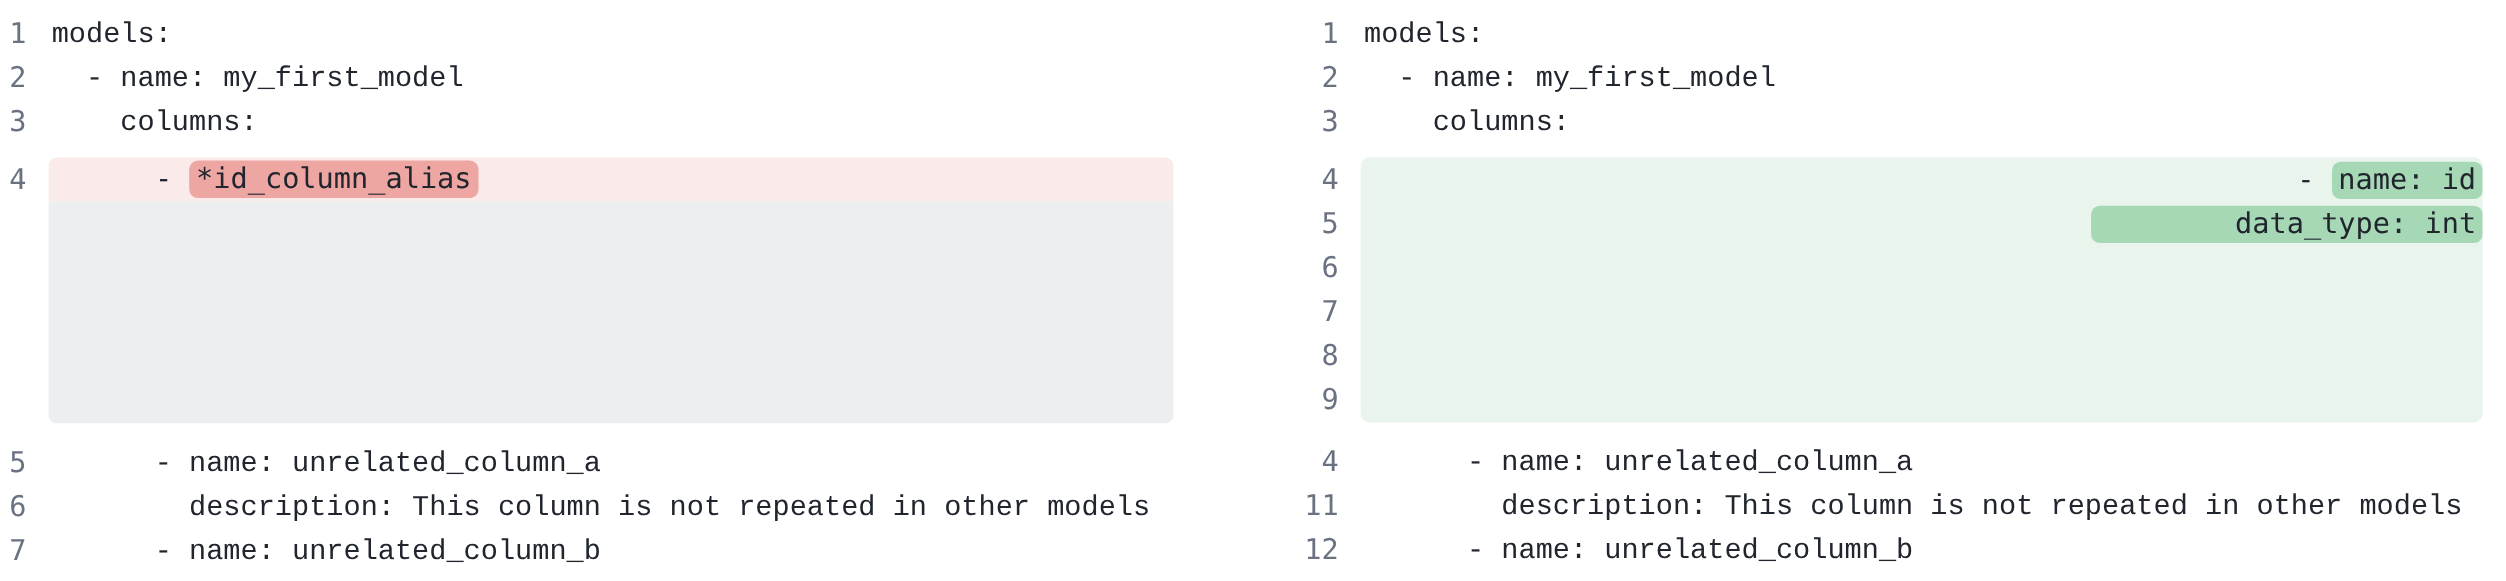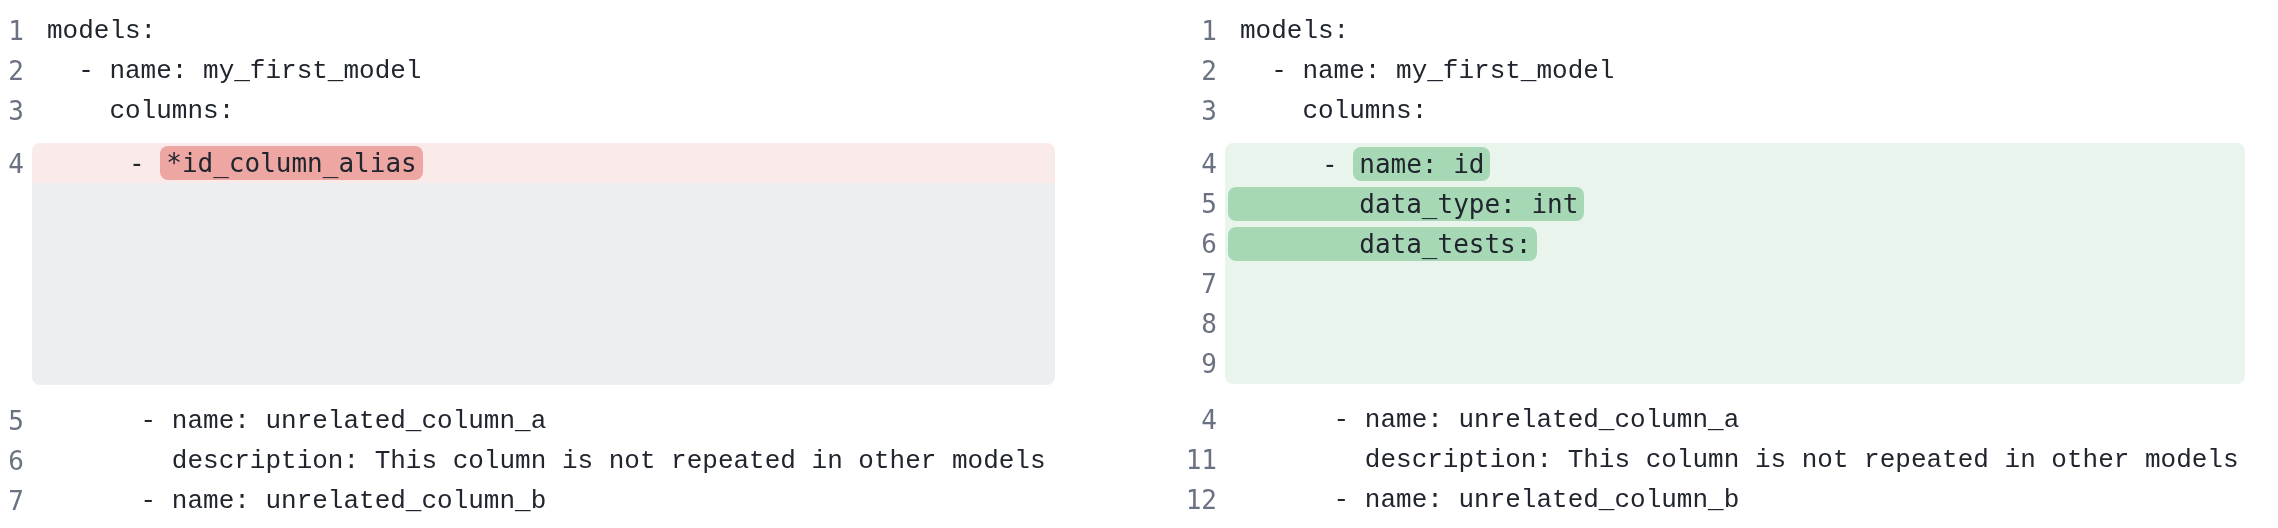--- a/index.html
+++ b/index.html
@@ -23,26 +23,26 @@
   .line{display:flex;height:40px;line-height:40px;}
   .num{flex:none;text-align:right;color:var(--line-number);display:block;height:40px;line-height:40px;}
   .pane-left .num{width:24px;}
   .pane-right .num{width:78px;}
   .code{margin-left:20px;padding-left:3px;white-space:pre;line-height:40px;font-family:Liberation Mono, monospace;}
   
   .hunk{display:flex;margin:12px 0 16px 0;}
   .hunk .nums{flex:none;padding-top:1px;}
   .pane-left .hunk .nums{width:24px;}
   .pane-right .hunk .nums{width:78px;}
-  .codeblock{margin-left:8px;border-radius:8px;overflow:hidden;flex:none;}
+  .codeblock{margin-left:20px;border-radius:8px;overflow:hidden;flex:none;}
   .pane-left .codeblock{width:1023px;}
   .pane-right .codeblock{width:1020px;background:var(--added-line-bg);padding:1px 0;}
   .blockrow{height:40px;line-height:40px;padding-left:3px;white-space:pre;}
   .row-removed{background:var(--removed-line-bg);}
-  .row-added{background:transparent;}
+  .row-added{background:transparent;text-align:right;}
   .filler{background:var(--filler-bg);height:202px;}
   .hl{border-radius:8px;padding:2px 6px;}
   .hl-removed{background:var(--removed-word-bg);}
   .hl-added{background:var(--added-word-bg);}
 </style>
 </head>
 <body>
 
 <div class="wrap">
   <div class="pane pane-left">
@@ -98,21 +98,20 @@
           <span class="num">4</span>
           <span class="num">5</span>
           <span class="num">6</span>
           <span class="num">7</span>
           <span class="num">8</span>
           <span class="num">9</span>
         </div>
         <div class="codeblock">
           <div class="blockrow row-added"><span>      - </span><span class="hl hl-added">name: id</span></div>
           <div class="blockrow row-added"><span class="hl hl-added">        data_type: int</span></div>
-          <div class="blockrow row-added"><span class="hl hl-added">        data_tests:</span></div>
         </div>
       </div>
       <div class="line">
         <span class="num">4</span>
         <span class="code"><span>      - name: unrelated_column_a</span></span>
       </div>
       <div class="line">
         <span class="num">11</span>
         <span class="code"><span>        description: This column is not repeated in other models</span></span>
       </div>

